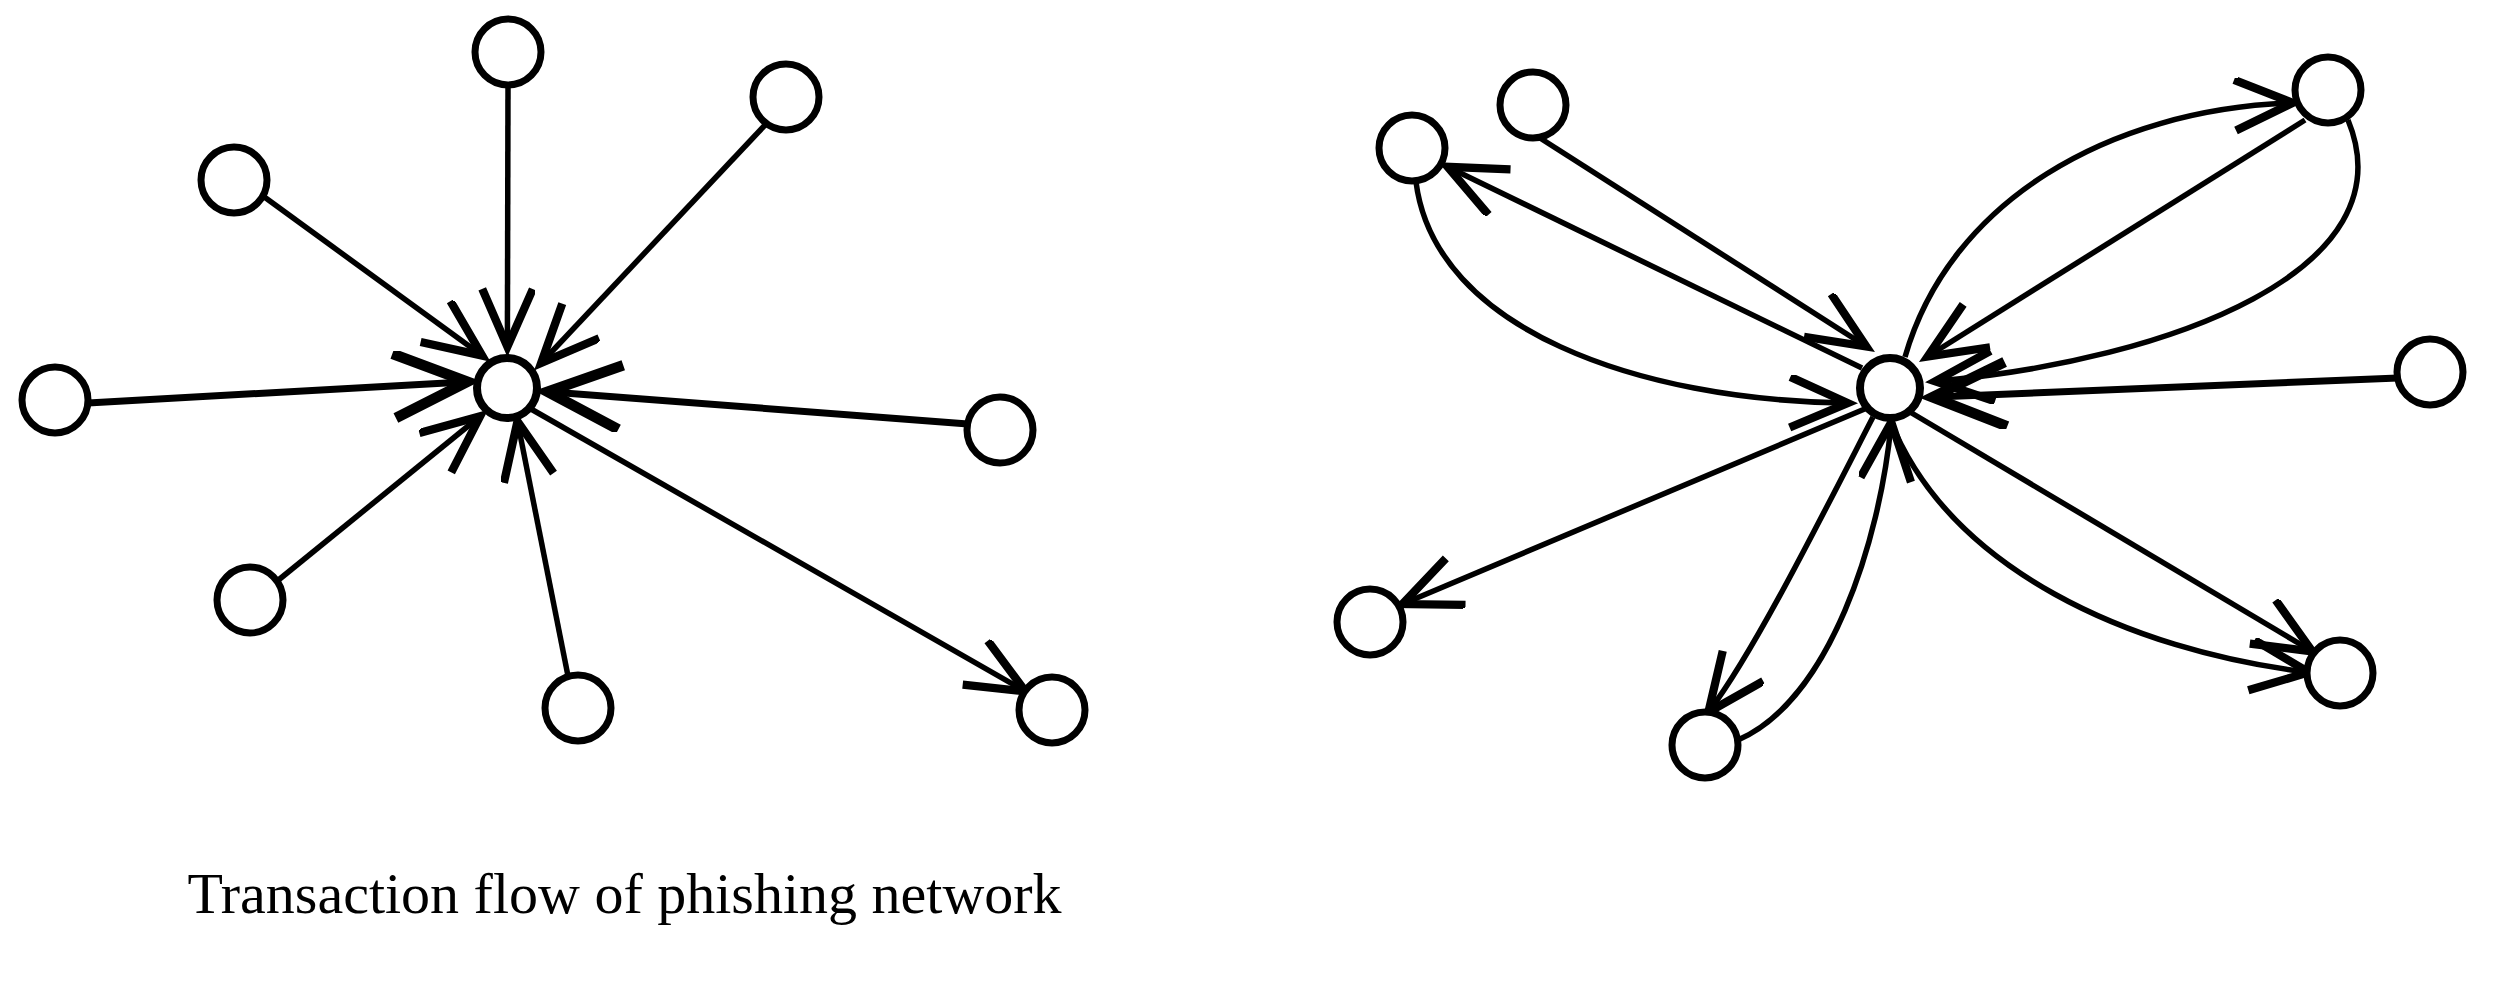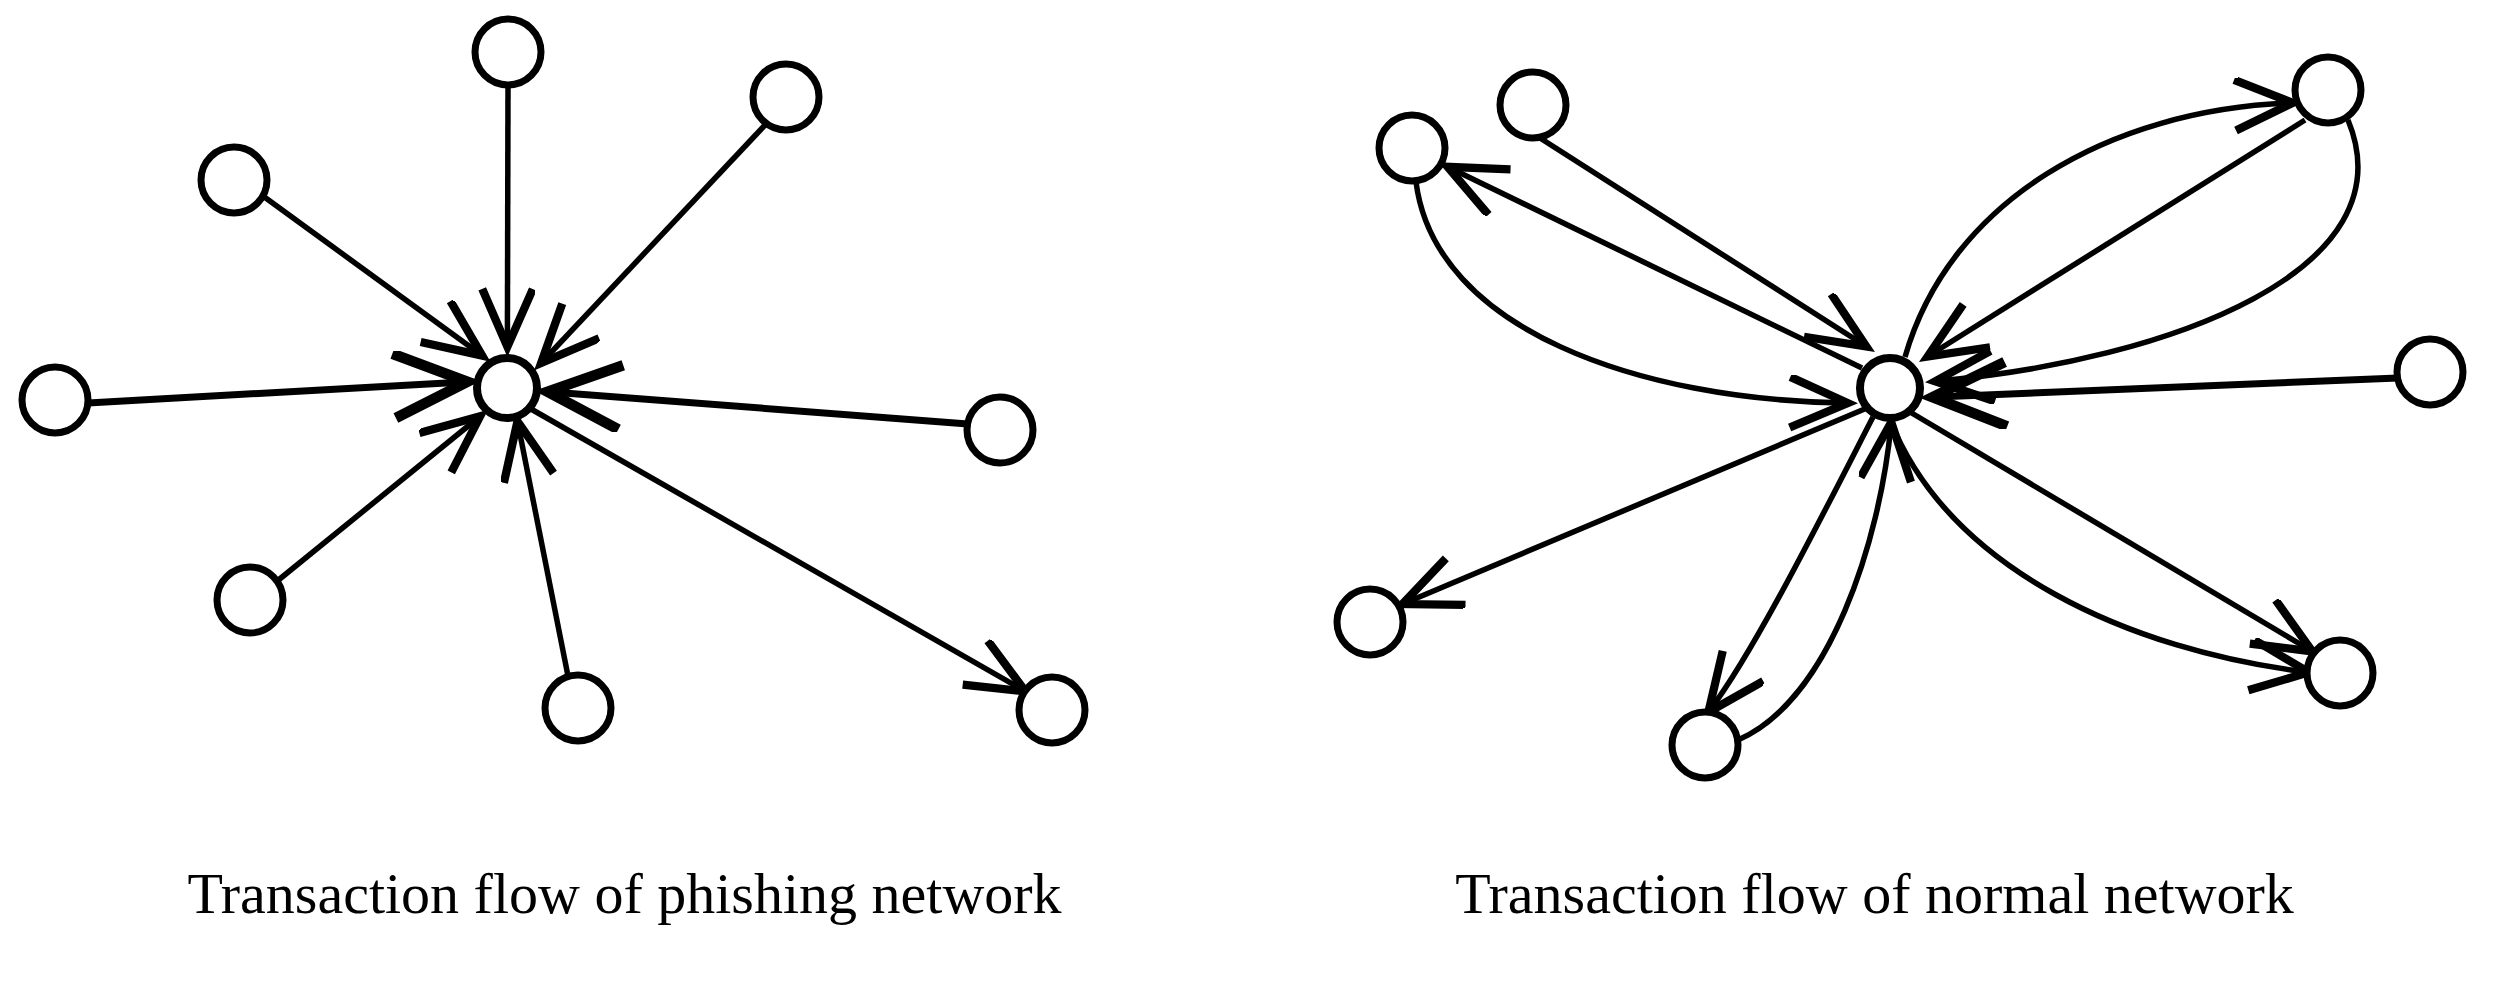--- a/index.html
+++ b/index.html
@@ -165,16 +165,15 @@
         <circle class="node-circle" cx="1078" cy="90" r="33"></circle>
         <circle class="node-circle" cx="162" cy="148" r="33"></circle>
         <circle class="node-circle" cx="1180" cy="372" r="33"></circle>
         <circle class="node-circle" cx="120" cy="622" r="33"></circle>
         <circle class="node-circle" cx="455" cy="745" r="33"></circle>
         <circle class="node-circle" cx="1090" cy="673" r="33"></circle>
         <circle class="hub-circle" cx="640" cy="388" r="30"></circle>
       </g>
     </svg>
 
-    <div class="caption" id="caption-right">Transaction flow of normal network</div>
   </div>
 
 </div>
 
 </body></html>

